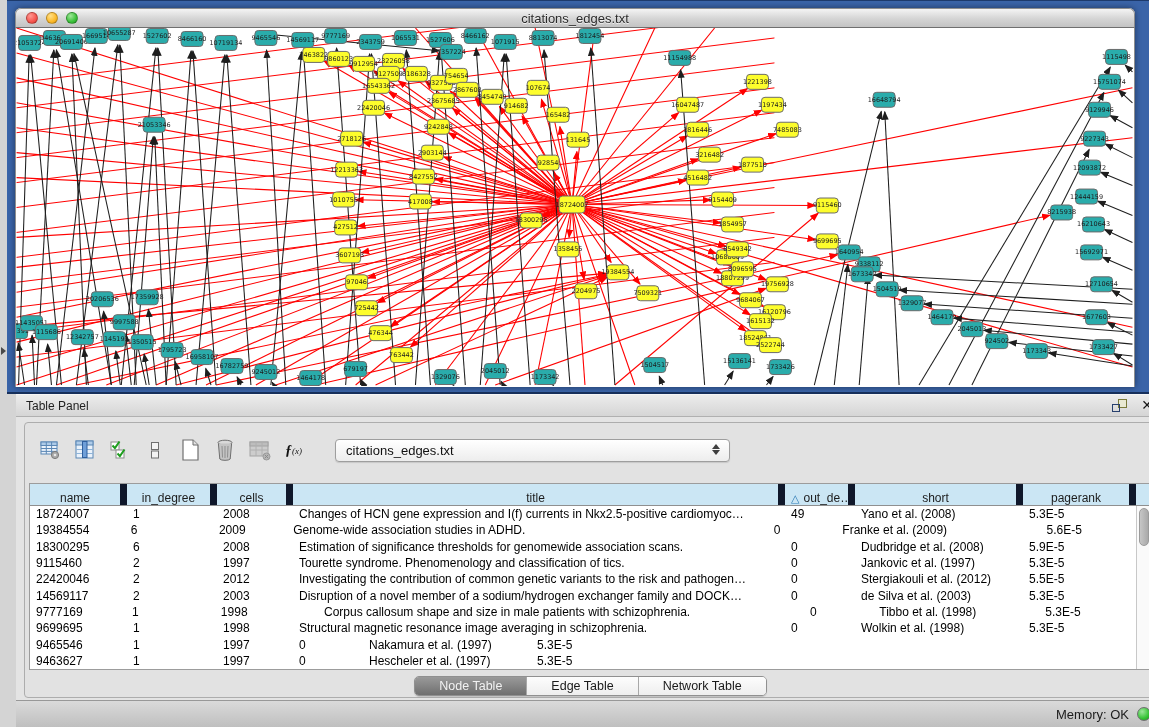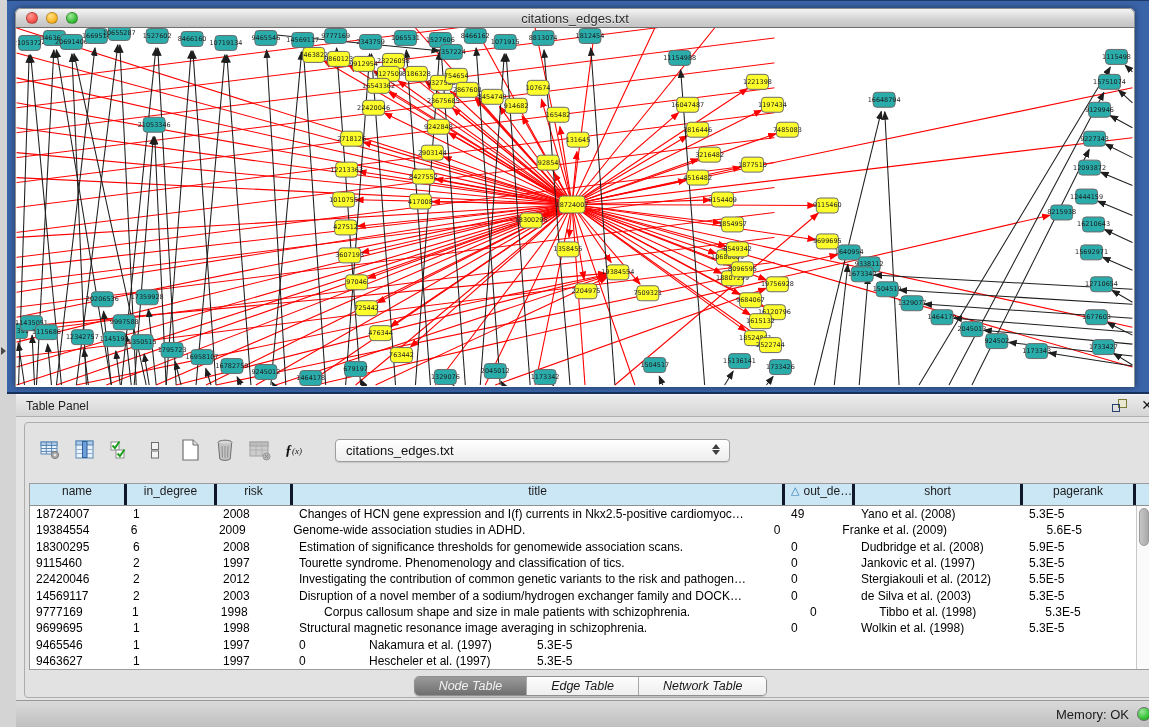--- a/index.html
+++ b/index.html
@@ -49,36 +49,36 @@
   .tb-select { margin-left:18px; width:395px; height:23px; border:1px solid #9e9e9e; border-radius:4px;
     background:linear-gradient(#ffffff,#ededed); display:flex; align-items:center; padding:0 10px;
     font-size:13px; color:#111; position:relative; box-shadow:0 1px 1px rgba(0,0,0,.12); }
   .tb-select .arrows { position:absolute; right:9px; top:4px; display:flex; flex-direction:column; gap:1px; }
   .tb-select .arr-up { width:0;height:0;border-left:4px solid transparent;border-right:4px solid transparent;border-bottom:5px solid #3f3f3f; }
   .tb-select .arr-dn { width:0;height:0;border-left:4px solid transparent;border-right:4px solid transparent;border-top:5px solid #3f3f3f; }
 
   .data-table { position:absolute; left:4px; right:4px; top:60px; height:187px;
     border:1px solid #9c9c9c; background:#fff; display:flex; flex-direction:column; }
   .thead { display:flex; height:22px; background:#cbe6f4; border-bottom:1px solid #8f8f8f; flex:0 0 auto; }
-  .th { font-size:12px; color:#1c1c1c; display:flex; align-items:flex-start; justify-content:center;
-    border-right:3px solid #0f172a; overflow:hidden; white-space:nowrap; }
+  .th { font-size:12px; color:#1c1c1c; display:flex; align-items:flex-end; justify-content:center;
+    border-right:7px solid #0f172a; overflow:hidden; white-space:nowrap; }
   .th.sorted { justify-content:flex-start; padding-left:6px; }
   .sort-tri { color:#2f7cb5; font-size:11px; margin-right:4px; }
   .tbody { flex:1; overflow:hidden; position:relative; }
   .tr { display:flex; height:16.3px; align-items:center; }
   .td { font-size:12px; color:#000; padding-left:6px; overflow:hidden; white-space:nowrap; }
   .vscroll { position:absolute; right:0; top:22px; bottom:0; width:15px; background:#fafafa; border-left:1px solid #c8c8c8; }
   .vthumb { position:absolute; left:2px; top:2px; width:10px; height:38px; border-radius:6px;
     background:linear-gradient(90deg,#c6c6c6,#a9a9a9); border:1px solid #9b9b9b; }
 
   .tabs-row { position:absolute; left:0; right:0; top:253px; display:flex; justify-content:center; }
   .seg { display:flex; border:1px solid #909090; border-radius:5px; overflow:hidden; height:20px;
     box-shadow:0 1px 1px rgba(0,0,0,.15); }
   .seg-btn { font-size:12.5px; padding:0 24px; display:flex; align-items:center;
-    background:linear-gradient(#fdfdfd,#eeeeee); color:#1a1a1a; border-right:1px solid #a8a8a8;font-style:italic; }
+    background:linear-gradient(#fdfdfd,#eeeeee); color:#1a1a1a; border-right:1px solid #a8a8a8; }
   .seg-btn:last-child { border-right:none; }
   .seg-btn.sel { background:linear-gradient(#9a9a9a,#6f6f6f); color:#f2f2f2; }
 
   .status-bar { position:absolute; left:0; bottom:0; width:1149px; height:27px;
     background:linear-gradient(#dadada,#bfbfbf); border-top:1px solid #989898;
     display:flex; align-items:center; justify-content:flex-end; padding:0 14px; gap:8px; }
   .mem-label { font-size:13px; color:#1c1c1c; }
   .mem-dot { width:14px; height:14px; border-radius:50%; border:1px solid #6e6e6e;
     background:radial-gradient(circle at 35% 30%,#9ce69a,#35c335 60%,#1f9322); }
 </style>
@@ -891,21 +891,21 @@
 
     <div class="data-table">
       <div class="thead" id="thead-row">
           <div class="th" style="width: 97px;">
             <span>name</span>
           </div>
           <div class="th" style="width: 90px;">
             <span>in_degree</span>
           </div>
           <div class="th" style="width: 76px;">
-            <span>risk</span>
+            <span>cells</span>
           </div>
           <div class="th" style="width: 492px;">
             <span>title</span>
           </div>
           <div class="th sorted" style="width: 70px;">
             <span class="sort-tri">△</span>
             <span>out_de…</span>
           </div>
           <div class="th" style="width: 168px;">
             <span>short</span>

